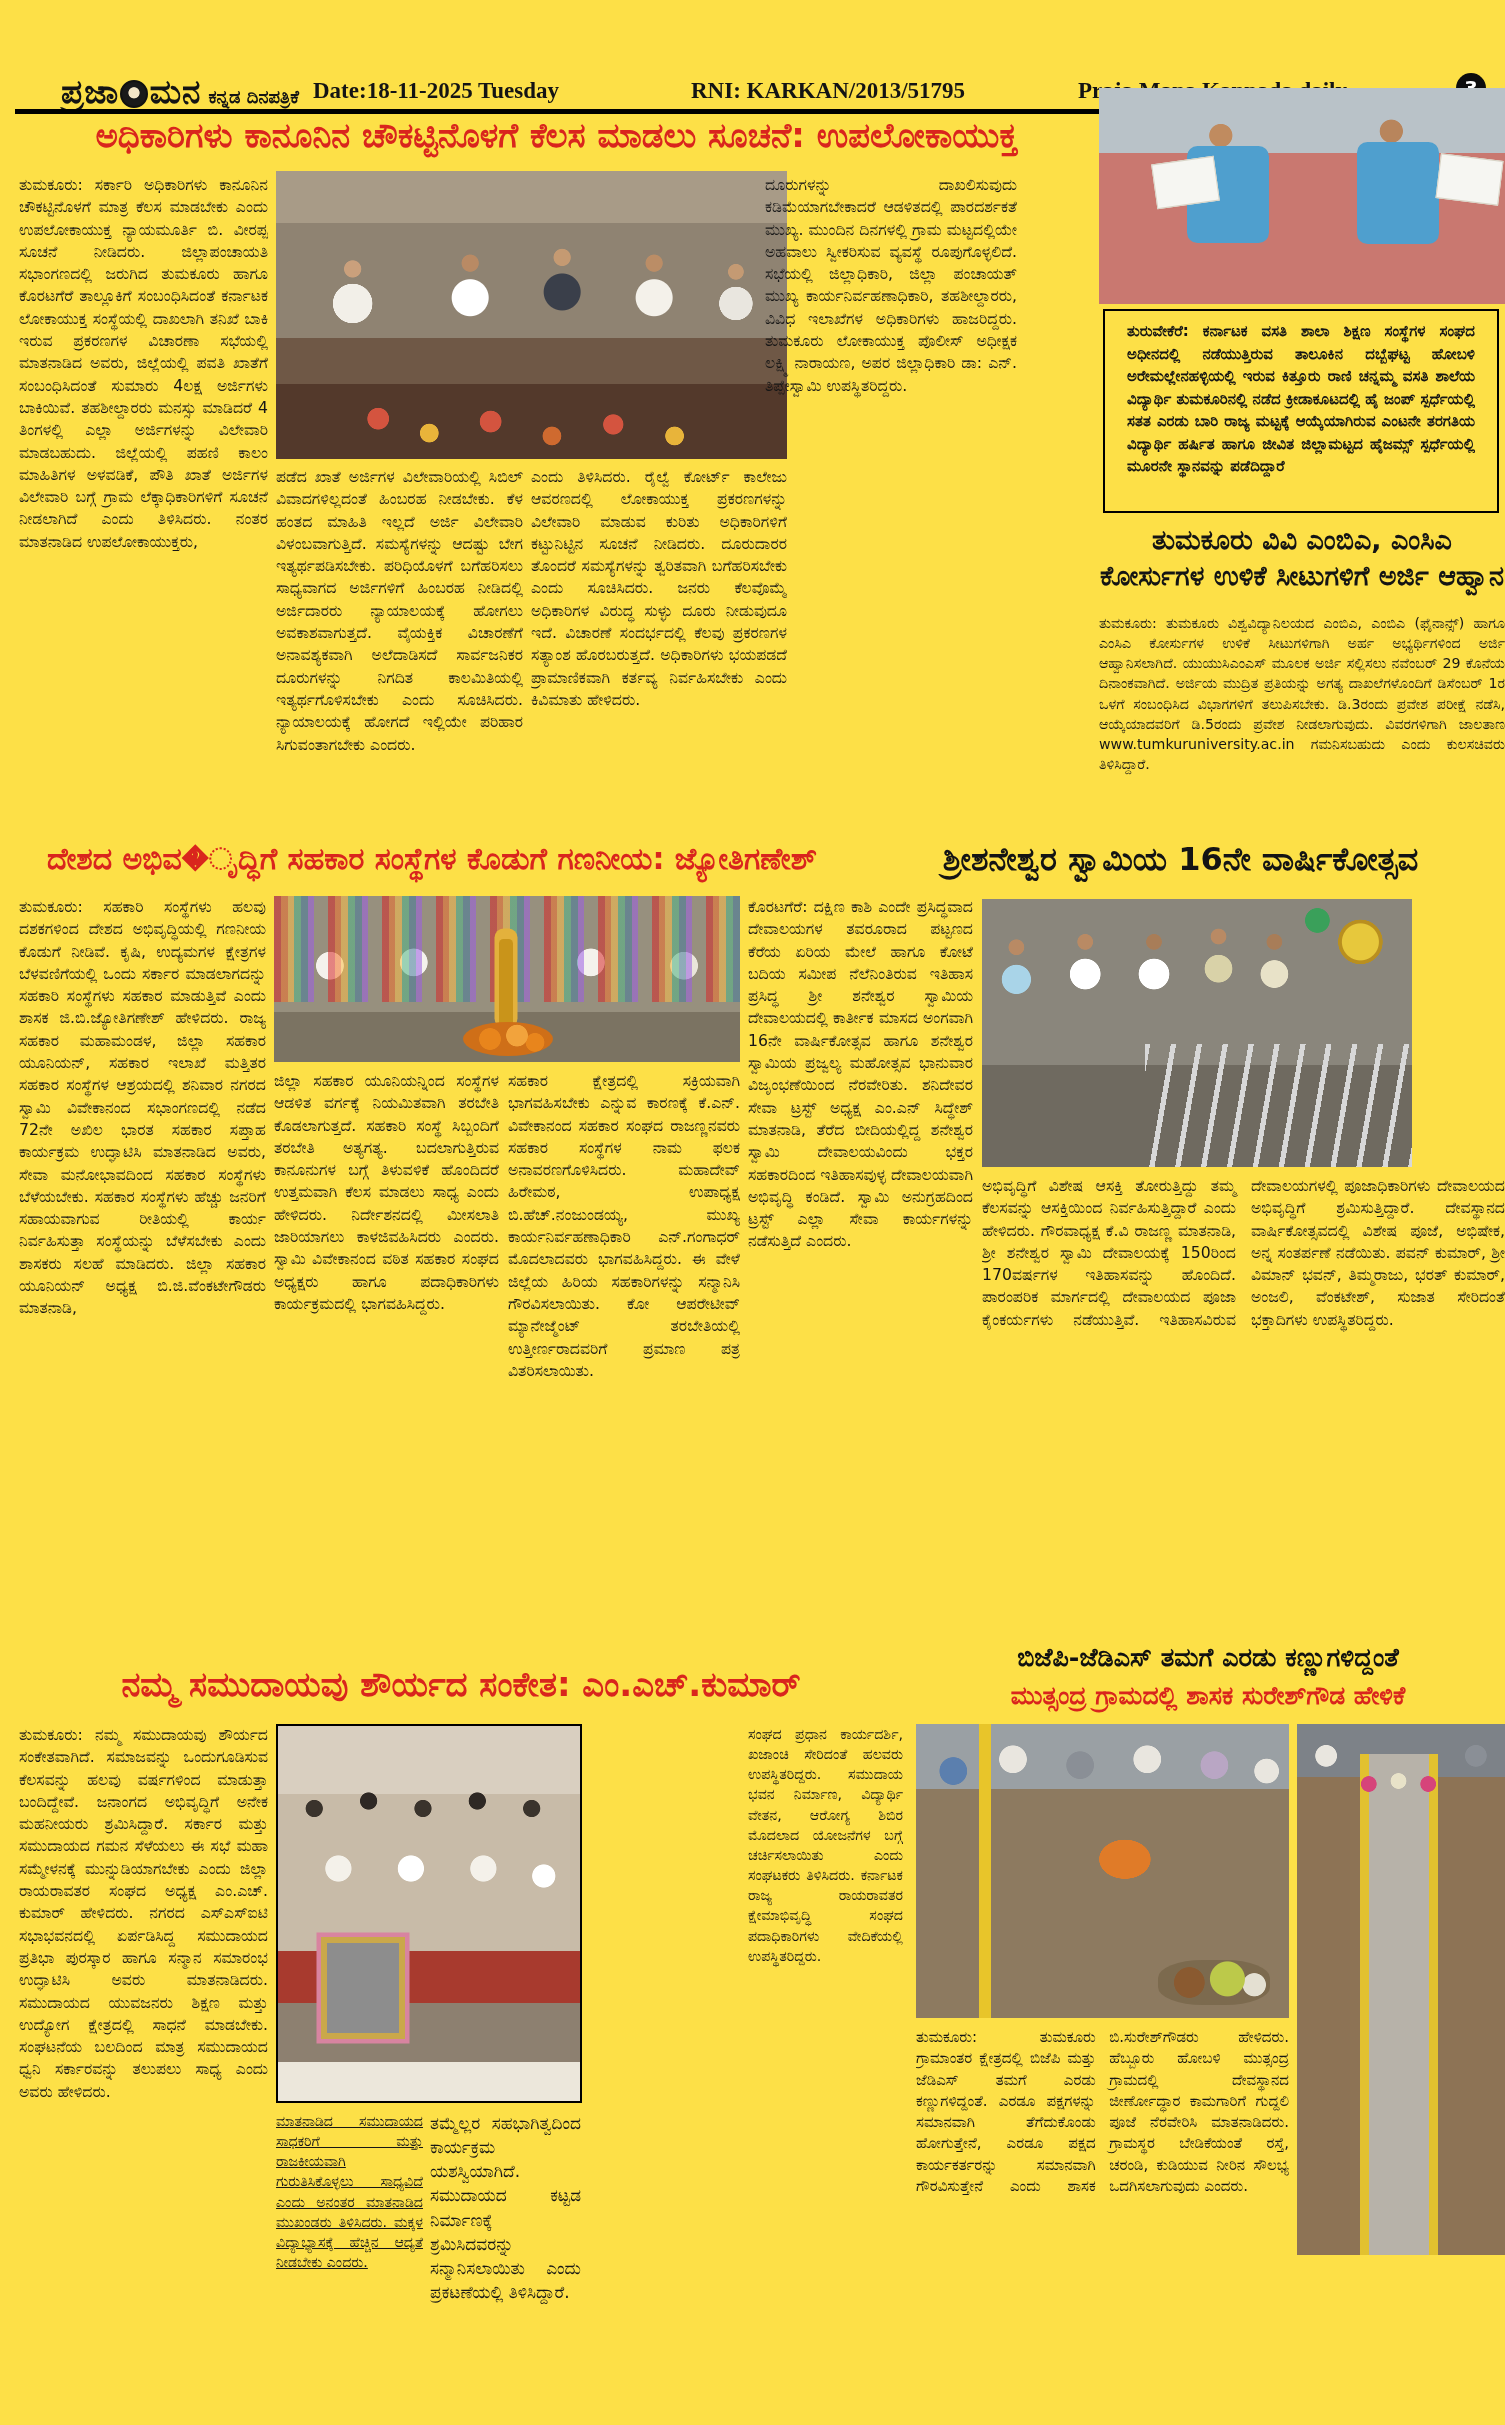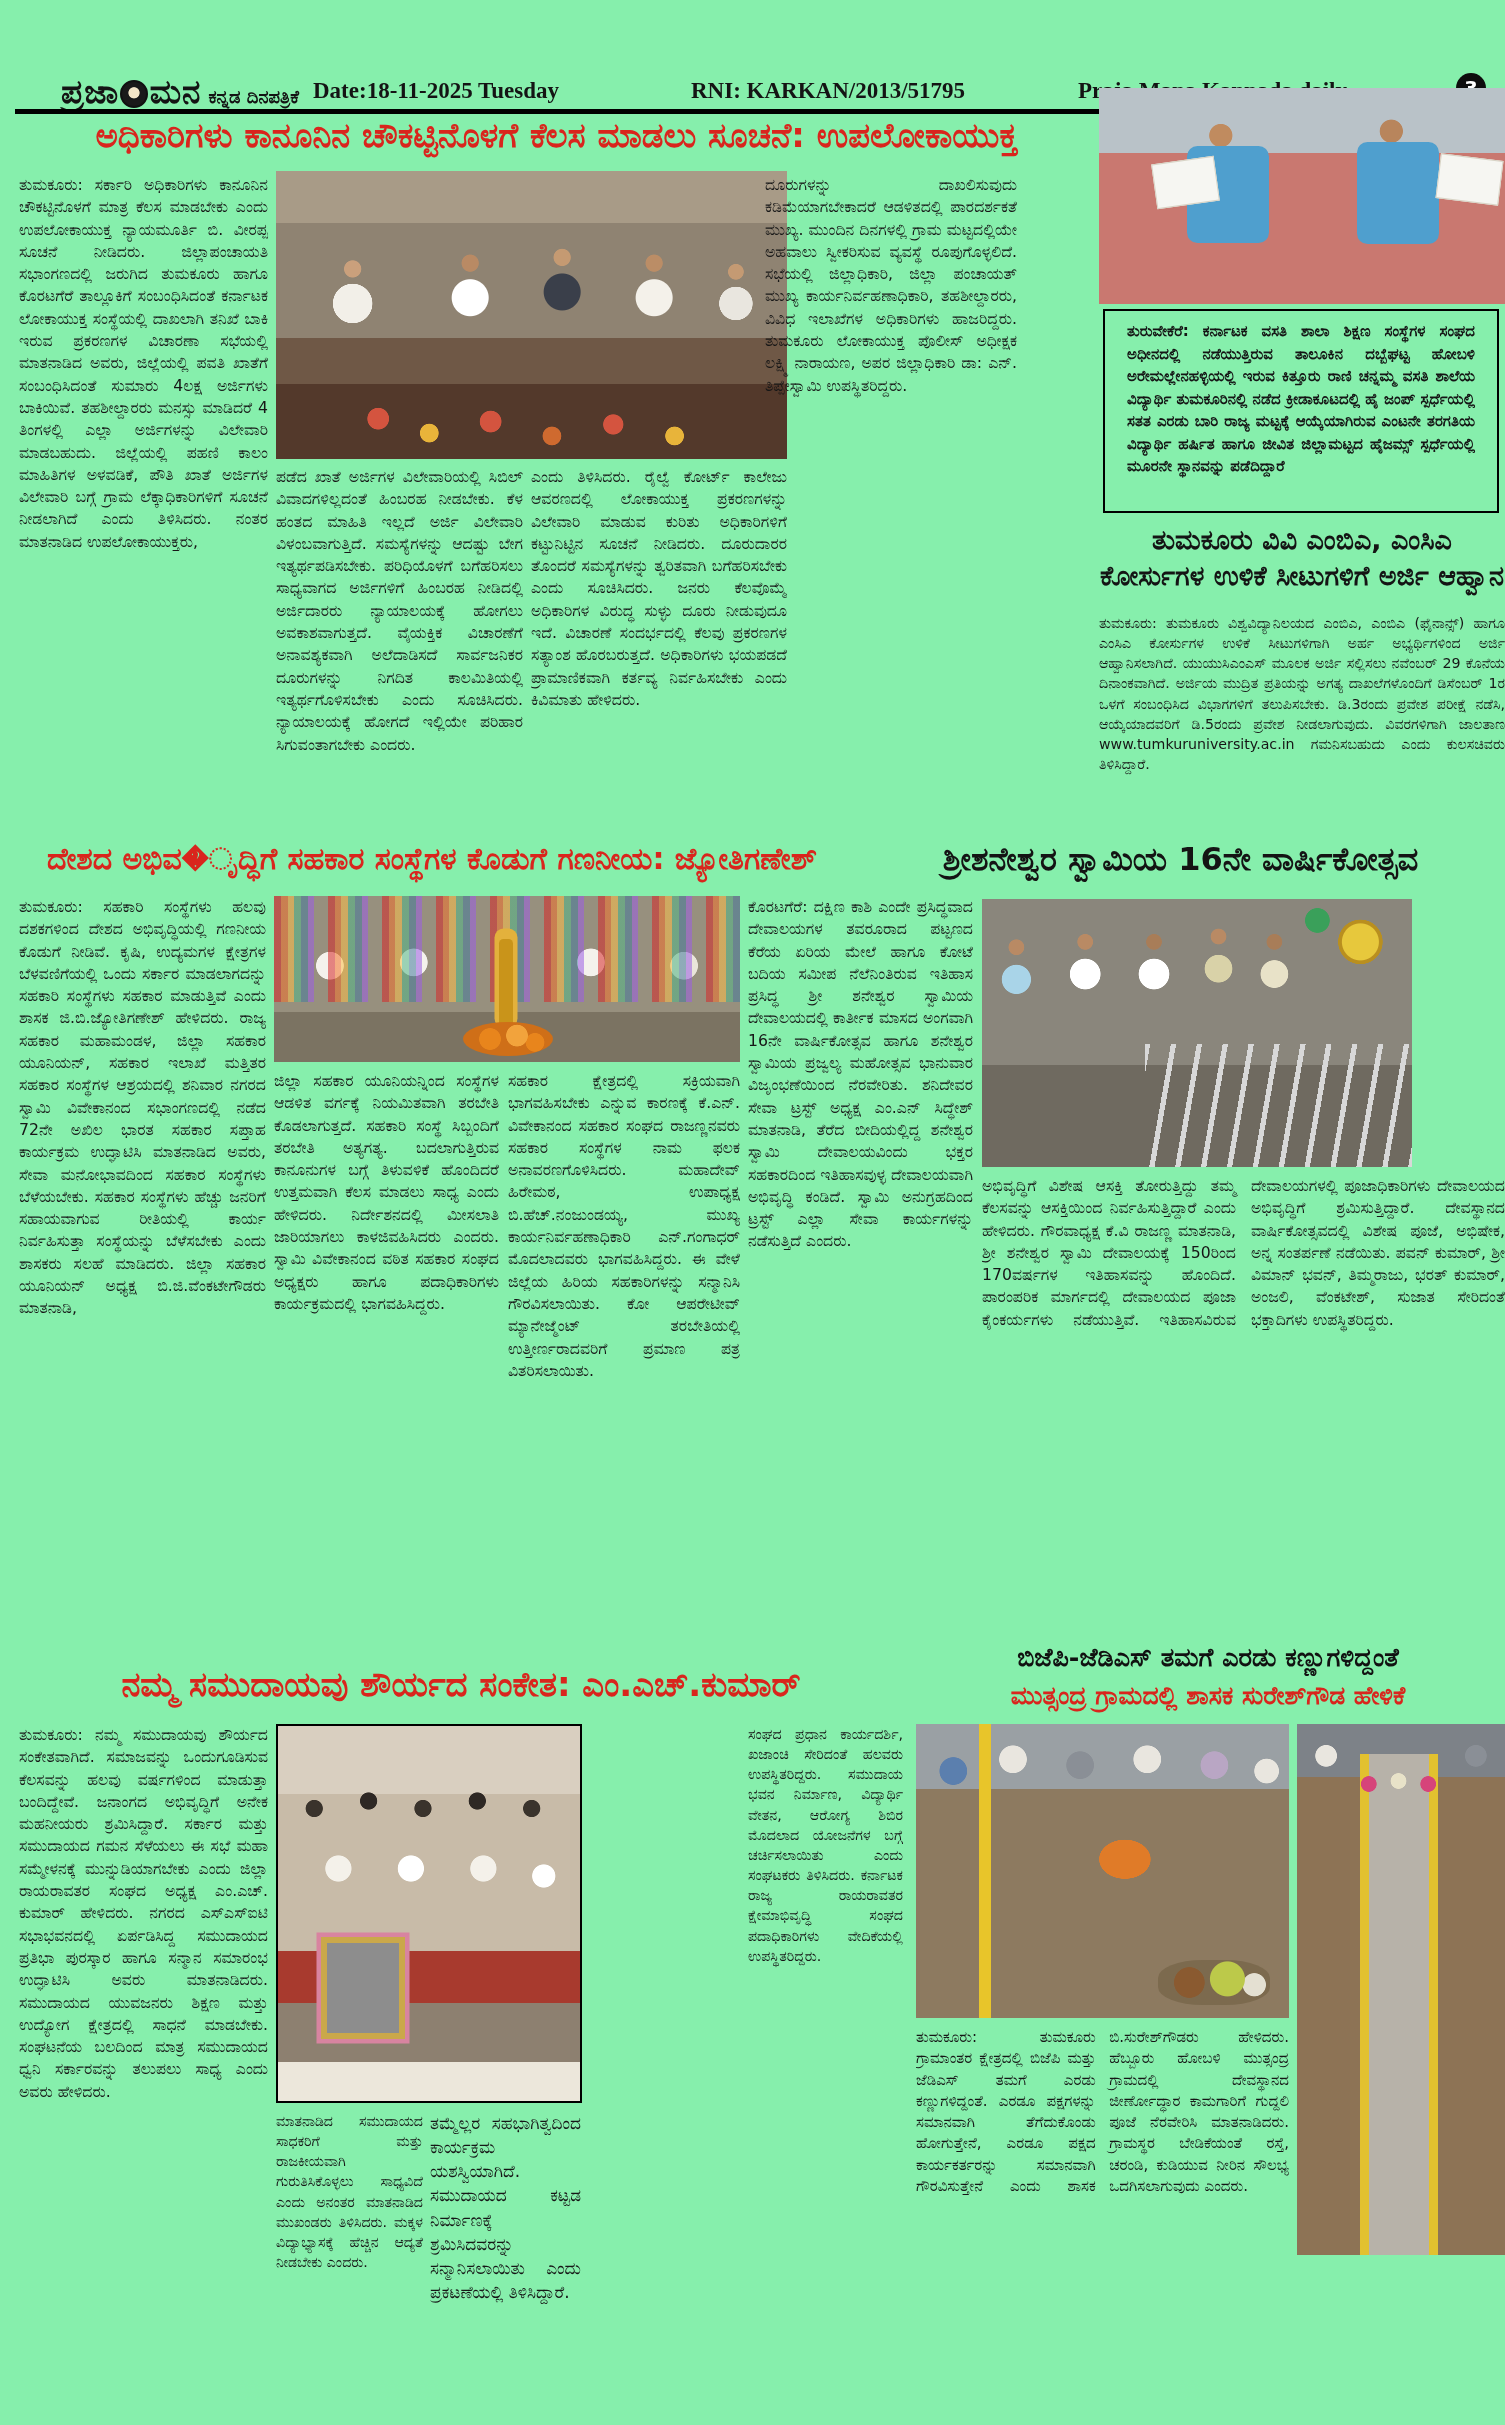--- a/index.html
+++ b/index.html
@@ -1,16 +1,16 @@
 <!DOCTYPE html>
 <html style="font-size:12px"><head>
 <meta charset="utf-8">
 <style>
   html,body{margin:0;padding:0;background:#ffffff;}
-  #page{position:relative;width:1505px;height:2426px;background:#86efac;overflow:hidden;
+  #page{position:relative;width:1505px;height:2426px;background:#fde047;overflow:hidden;
         font-family:"DejaVu Sans",sans-serif;color:#141414;}
   .abs{position:absolute;}
   .body-text{font-size:15.7px;line-height:1.42;text-align:justify;color:#161616;overflow:hidden;}
   .small-text{font-size:12px;line-height:1.4;text-align:justify;color:#161616;overflow:hidden;}
   .red{color:#d9251d;}
   .hl{font-weight:bold;text-align:center;overflow:hidden;}
   .photo{position:absolute;overflow:hidden;}
 
   
   #hdr-mast{left:61px;top:72px;display:flex;align-items:baseline;gap:7.5px;}
@@ -131,21 +131,21 @@
       radial-gradient(circle at 66% 20%,#2e2824 0 8.2px,transparent 9px),
       radial-gradient(circle at 84% 22%,#3a332c 0 8.2px,transparent 9px),
       radial-gradient(circle at 20% 38%,#f4f1ea 0 12.7px,transparent 13.5px),
       radial-gradient(circle at 44% 38%,#ffffff 0 12.7px,transparent 13.5px),
       radial-gradient(circle at 68% 38%,#f4f1ea 0 12.7px,transparent 13.5px),
       radial-gradient(circle at 88% 40%,#ffffff 0 11.2px,transparent 12px),
       linear-gradient(180deg,#d9cfc0 0 18%,#c8bba8 18% 60%,#a83a2e 60% 74%,#8d8070 74% 100%);}
   #hall-portrait{position:absolute;left:43px;top:211px;width:72px;height:90px;background:#8d8d8d;
     border:6px solid #caa84a;box-shadow:0 0 0 4.5px #d884a0;}
   #hall-table{position:absolute;left:0;bottom:0;width:100%;height:39px;background:#ece7db;}
-  #s3l-ba{left:276px;top:2111px;width:147px;height:303px;font-size:14.2px;}
+  #s3l-ba{left:276px;top:2111px;width:147px;height:303px;font-size:14.2px;text-decoration:underline;}
   #s3l-bb{left:430px;top:2111px;width:151px;height:303px;font-size:17px;}
   #s3l-c4{left:589px;top:1724px;width:151px;height:690px;font-size:14.2px;}
   #s3l-c5{left:748px;top:1724px;width:155px;height:690px;font-size:14.2px;}
 
   #photo-ground{left:916px;top:1724px;width:373px;height:294px;
     background:
       radial-gradient(circle at 10% 16%,#5b7fae 0 13.5px,transparent 14.2px),
       radial-gradient(circle at 26% 12%,#e9e6df 0 13.5px,transparent 14.2px),
       radial-gradient(circle at 44% 14%,#8a8f96 0 13.5px,transparent 14.2px),
       radial-gradient(circle at 62% 12%,#e9e6df 0 13.5px,transparent 14.2px),

